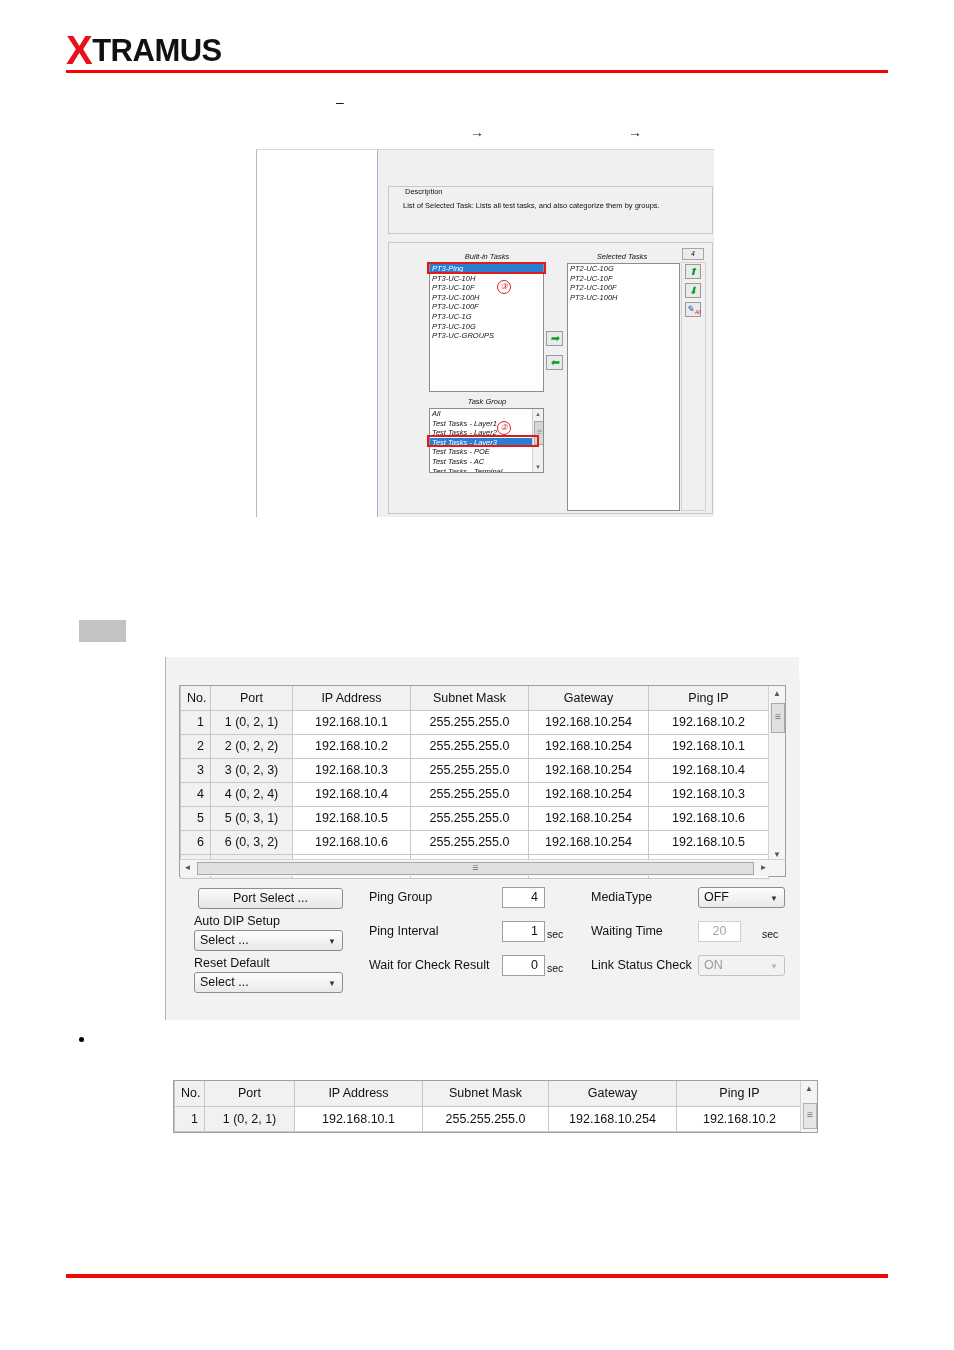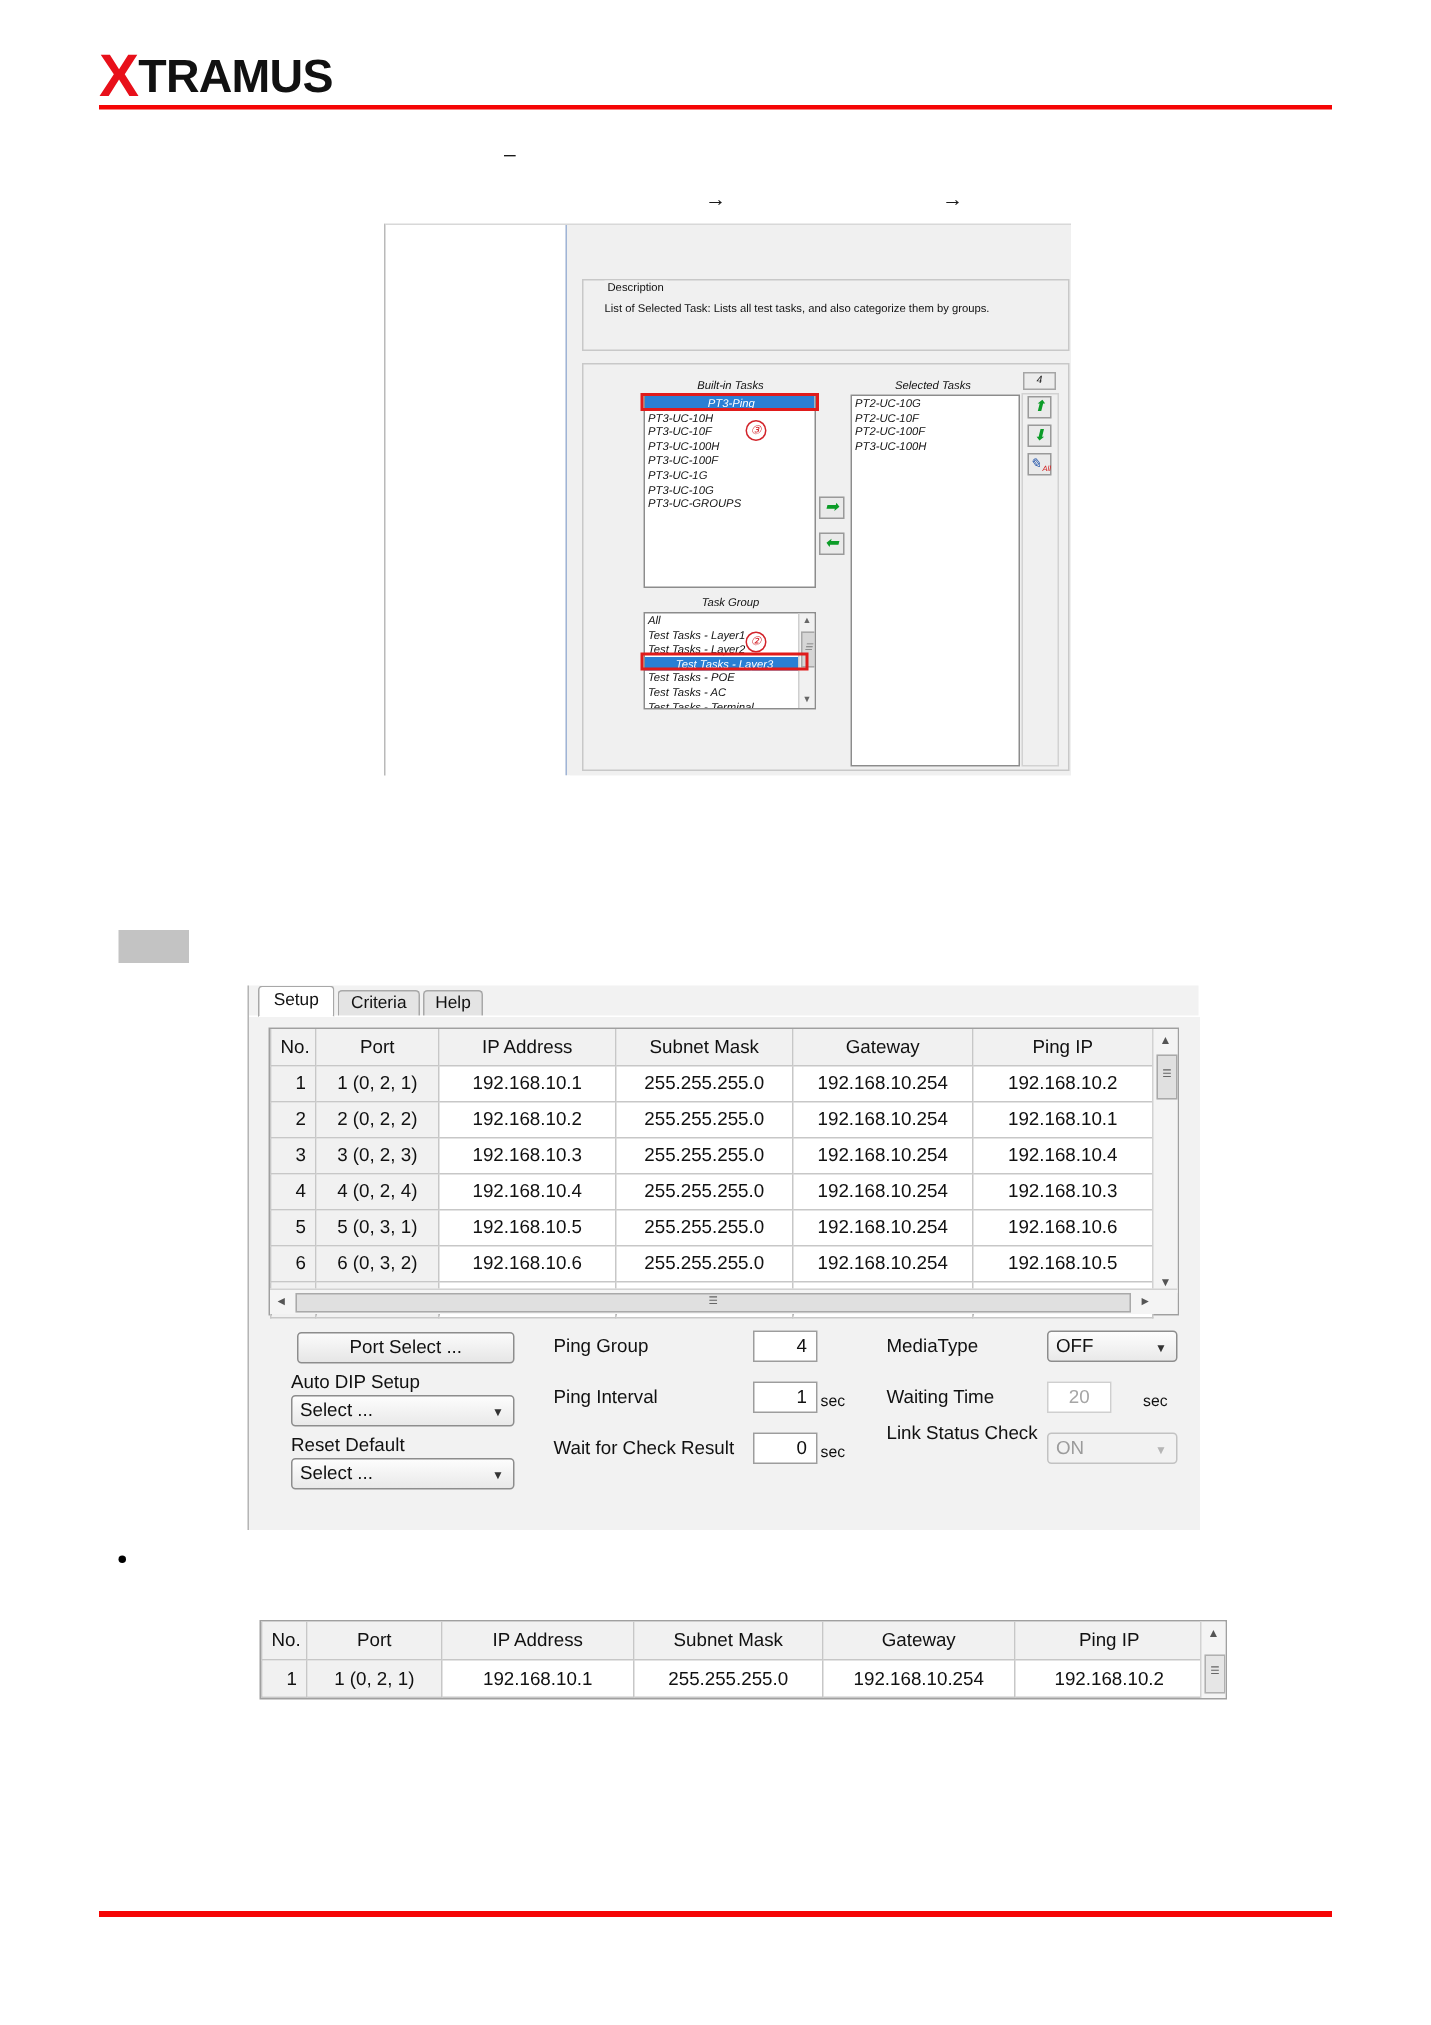--- a/index.html
+++ b/index.html
@@ -231,21 +231,20 @@
   .list-item {
     font-size: 7.5px;
     line-height: 9.6px;
     padding-left: 2px;
     color: #111;
     white-space: nowrap;
   }
   .list-item.selected {
     background: #2a7fd4;
     color: #ffffff;
-    text-align: center;
   }
 
   
   #builtin-highlight {
     position: absolute;
     left: 38px; top: 19px;
     width: 119px; height: 12px;
     border: 2px solid #e01b1b;
     box-sizing: border-box;
   }
@@ -631,21 +630,21 @@
   #unit-ping-interval{ left: 368px; top: 44px; }
   #lbl-wait-check  { left: 190px; top: 74px; }
   #fld-wait-check  { left: 323px; top: 71px; width: 43px; }
   #unit-wait-check { left: 368px; top: 78px; }
 
   #lbl-mediatype   { left: 412px; top: 6px; }
   #combo-mediatype { left: 519px; top: 3px; width: 87px; }
   #lbl-waiting     { left: 412px; top: 40px; }
   #fld-waiting     { left: 519px; top: 37px; width: 43px; }
   #unit-waiting    { left: 583px; top: 44px; }
-  #lbl-linkstatus  { left: 412px; top: 64px; }
+  #lbl-linkstatus  { left: 412px; top: 74px; }
   #combo-linkstatus{ left: 519px; top: 71px; width: 87px; }
 
   
   #figure-row {
     position: absolute;
     left: 173px; top: 1080px;
     width: 645px; height: 53px;
     background: #ffffff;
     border: 1px solid #a0a0a0;
     box-sizing: border-box;
@@ -807,26 +806,20 @@
 
       </div>
     </div>
   </div>
 </div>
 
 <div id="redaction-block"></div>
 
 <div id="figure-setup">
 
-  <div id="tabstrip">
-    <div class="tab active" id="tab-setup">Setup</div>
-    <div class="tab" id="tab-criteria">Criteria</div>
-    <div class="tab" id="tab-help">Help</div>
-    <div id="tabstrip-underline"></div>
-  </div>
 
   <div id="setup-body">
 
     <div id="port-grid-wrap">
       <table class="port-grid">
         <thead>
           <tr>
             <th class="h-no">No.</th>
             <th class="h-port">Port</th>
             <th class="h-ip">IP Address</th>

